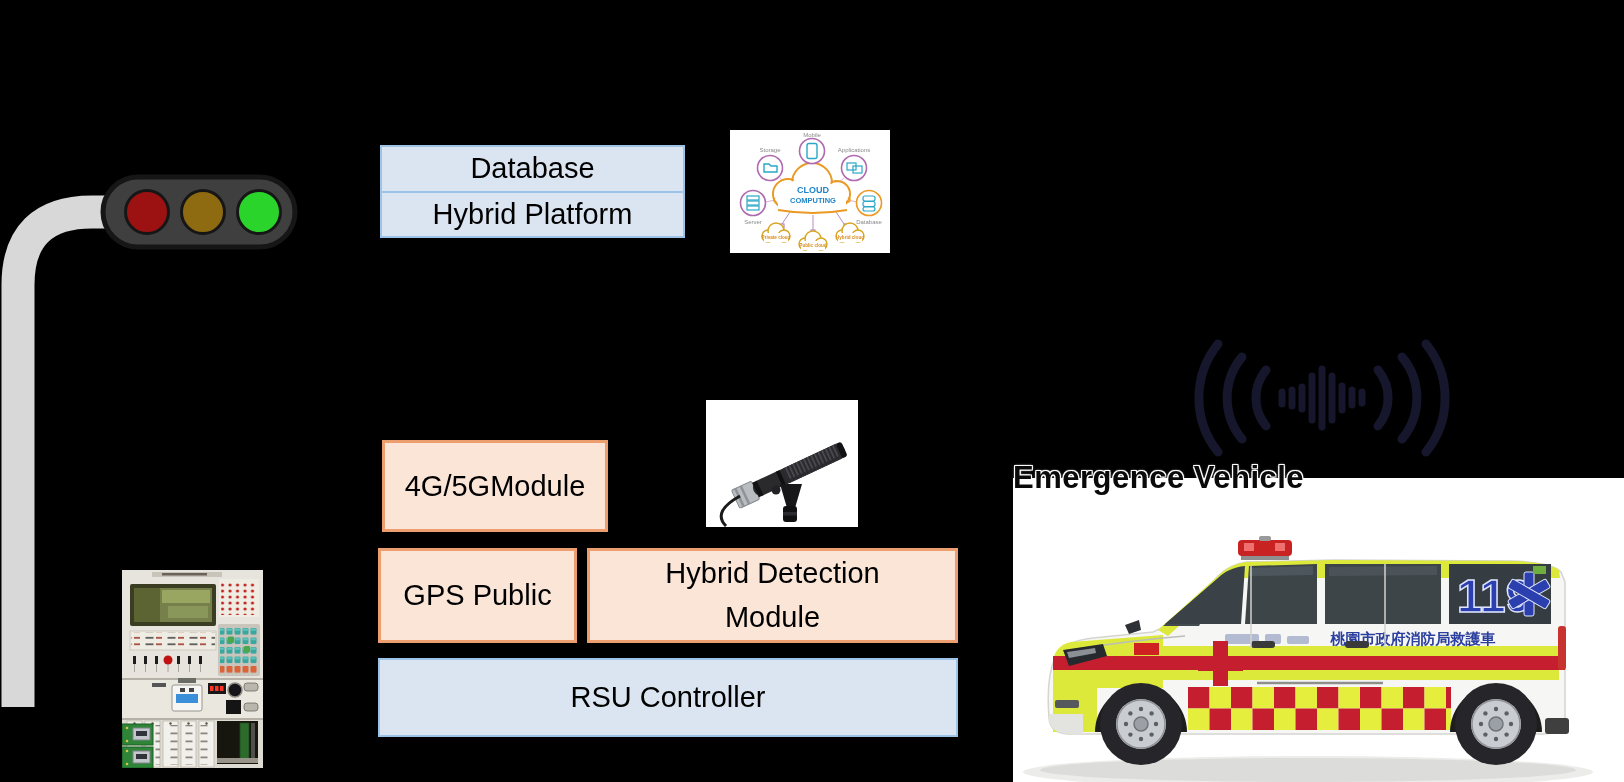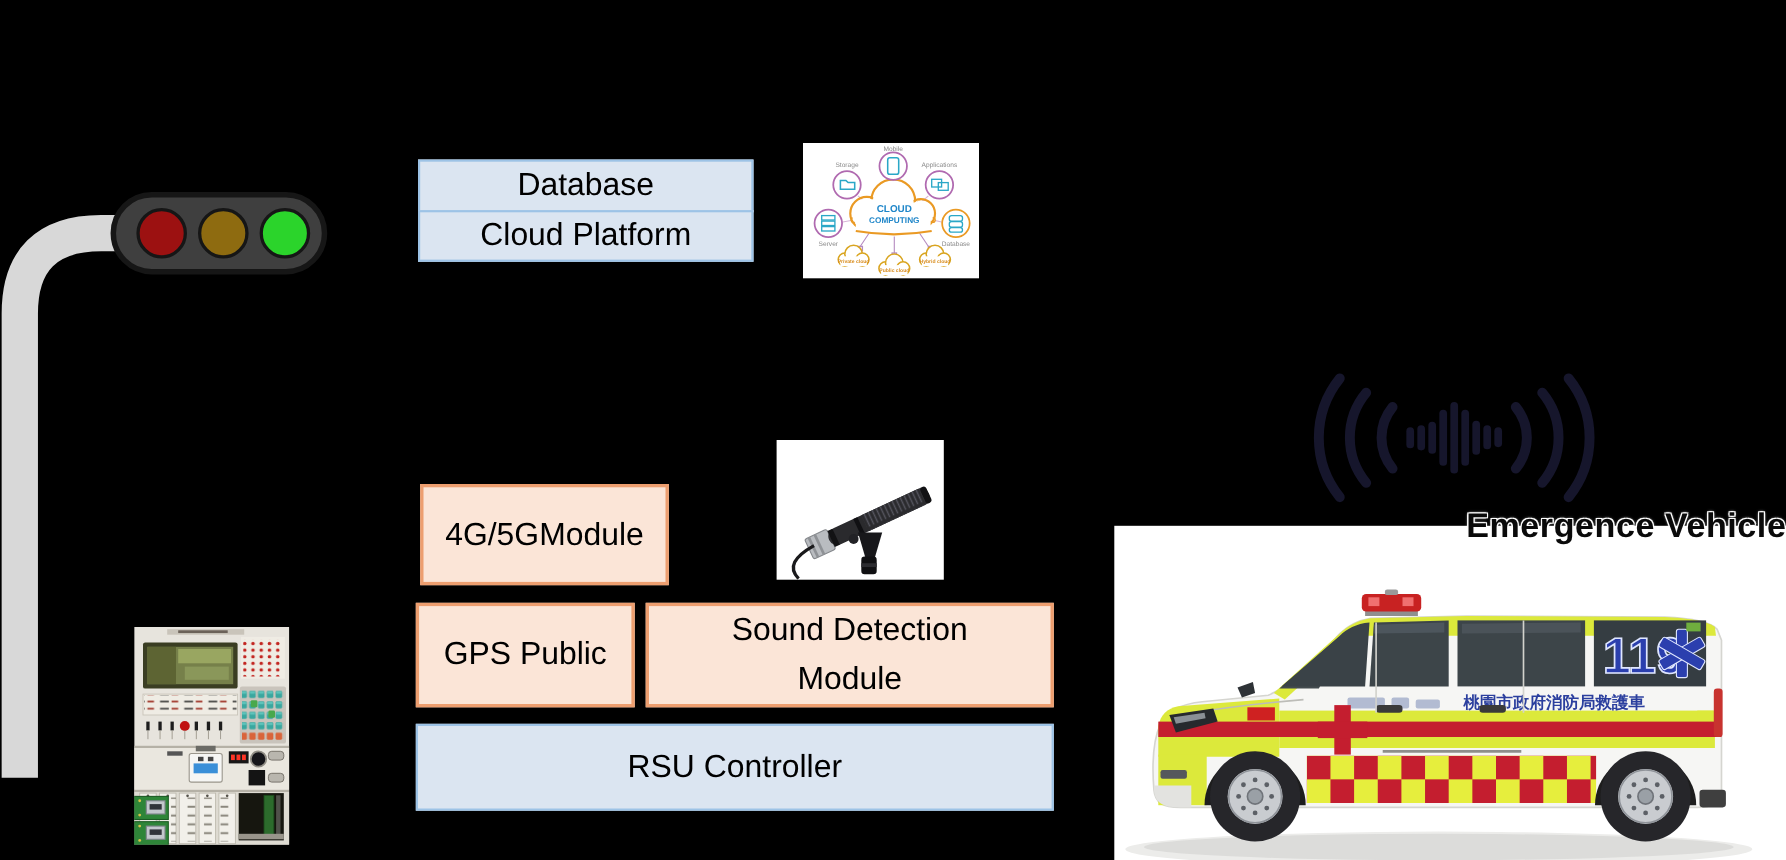--- a/index.html
+++ b/index.html
@@ -5,21 +5,21 @@
   html,body{margin:0;padding:0;background:#000;}
   #scene{position:relative;width:1624px;height:782px;background:#000000;overflow:hidden;
          font-family:"Liberation Sans",sans-serif;margin-top:40px;}
   .abs{position:absolute;}
   .box{display:flex;align-items:center;justify-content:center;text-align:center;
        color:#000;font-size:29px;box-sizing:border-box;line-height:1.5;}
   .blue{background:#dbe5f1;border:2px solid #9dc3e6;}
   .orange{background:#fbe5d7;border:3px solid #ed9e6f;}
   .photo{background:#ffffff;}
   #vehicle-card{background:#ffffff;}
-  #vehicle-title{position:absolute;top:-18px;left:0;width:100%;text-align:right;
+  #vehicle-title{position:absolute;top:-18px;left:0;width:100%;text-align:left;
       font-size:31px;font-weight:bold;color:#0a0a0a;letter-spacing:0.5px;
       text-shadow:0 0 2px #fff,0 0 3px #fff,1px 1px 0 #fff,-1px -1px 0 #fff,1px -1px 0 #fff,-1px 1px 0 #fff;}
   svg text{font-family:"Liberation Sans",sans-serif;}
 </style>
 </head>
 <body>
 
 <div id="scene">
 
   <svg class="abs" style="left:0;top:125px" width="310" height="560" viewBox="0 0 310 560">
@@ -28,21 +28,21 @@
     <circle cx="147" cy="47" r="21.5" fill="#9c1111" stroke="#161616" stroke-width="3"></circle>
     <circle cx="203" cy="47" r="21.5" fill="#8e6b10" stroke="#161616" stroke-width="3"></circle>
     <circle cx="259" cy="47" r="21.5" fill="#2bd42b" stroke="#161616" stroke-width="3"></circle>
   </svg>
 
   <div class="abs" style="left:380px;top:105px;width:305px">
     <div class="box blue" style="width:305px;height:48px">
       <span>Database</span>
     </div>
     <div class="box blue" style="width:305px;height:47px;margin-top:-2px">
-      <span>Cloud Platform</span>
+      <span>Hybrid Platform</span>
     </div>
   </div>
 
   <div class="abs photo" style="left:730px;top:90px;width:160px;height:123px">
     <svg width="160" height="123" viewBox="0 0 160 123">
 
       <g stroke="#d8b4d8" stroke-width="1" fill="none">
         <path d="M50,48 L58,55"></path>
           <path d="M82,33 L82,43"></path>
           <path d="M114,48 L106,55"></path>
@@ -148,21 +148,21 @@
   <div class="abs box orange" style="left:382px;top:400px;width:226px;height:92px;line-height:1.55">
     <span>4G/5G</span>
     <span>Module</span>
   </div>
 
   <div class="abs box orange" style="left:378px;top:508px;width:199px;height:95px">
     <span>GPS Public</span>
   </div>
 
   <div class="abs box orange" style="left:587px;top:508px;width:371px;height:95px;flex-direction:column;line-height:1.5">
-    <span>Sound Detection</span>
+    <span>Hybrid Detection</span>
     <span>Module</span>
   </div>
 
   <div class="abs box blue" style="left:378px;top:618px;width:580px;height:79px">
     <span>RSU Controller</span>
   </div>
 
   <div class="abs photo" style="left:706px;top:360px;width:152px;height:127px">
     <svg width="152" height="127" viewBox="0 0 152 127">
       <defs>

